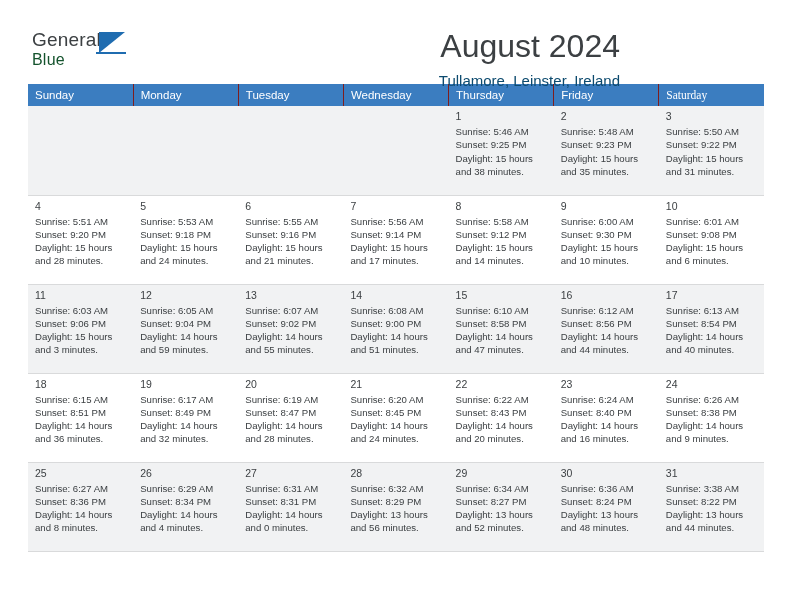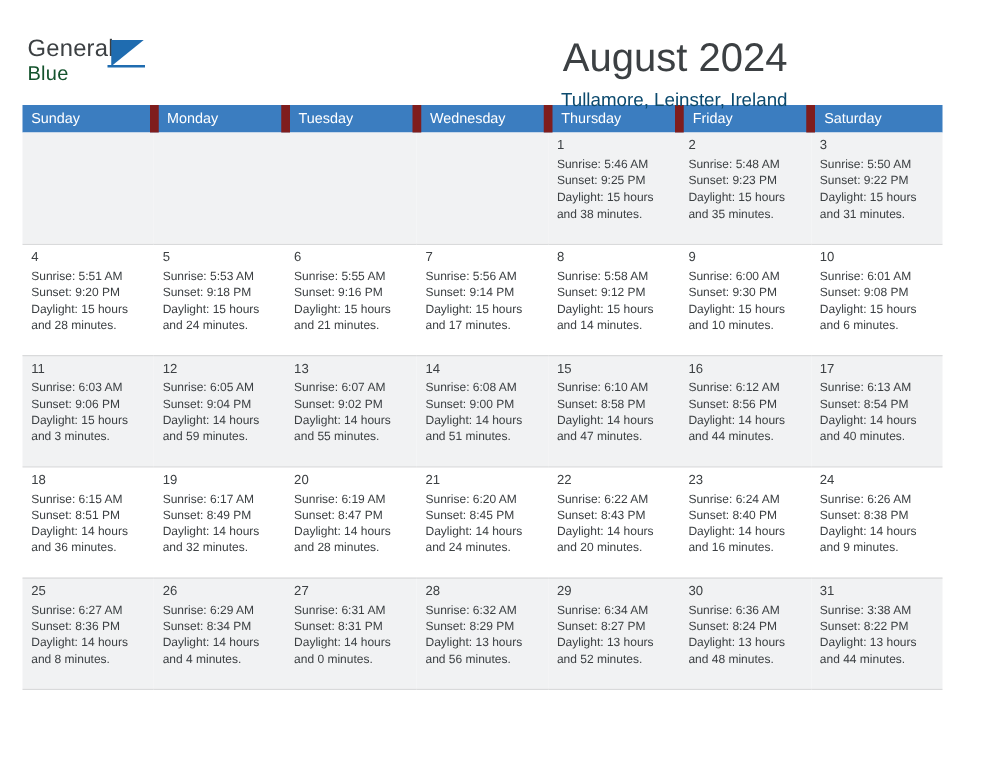--- a/index.html
+++ b/index.html
@@ -5,21 +5,21 @@
   * { box-sizing: border-box; }
   html, body {
     margin: 0; padding: 0;
     width: 792px; height: 612px;
     background: #ffffff;
     font-family: "Liberation Sans", sans-serif;
   }
   .page {
     position: relative;
     width: 648px; height: 612px;
-    padding: 0 18px;
+    padding: 0 28px;
   }
   
   .header {
     display: flex;
     align-items: flex-start;
     justify-content: space-between;
     padding-top: 30px;
     height: 74px;
   }
   .logo {
@@ -77,23 +77,23 @@
     margin-top: 10px;
   }
   table.cal th {
     background: #3b7dc0;
     color: #ffffff;
     font-size: 11.5px;
     font-weight: normal;
     text-align: left;
     padding: 5px 0 5px 7px;
     height: 22px;
-    border-right: 7px solid #7f1d1d;
-  }
-  table.cal th:last-child { border-right: none; }
+    border-right: 1px solid #7f1d1d;
+  }
+  table.cal th:last-child { border-right: none; font-family: Liberation Serif, serif; }
   table.cal td {
     vertical-align: top;
     height: 89px;
     padding: 4px 6px 4px 7px;
     border-bottom: 1px solid #d9dadb;
     font-size: 9.6px;
     color: #3c4043;
     line-height: 13.2px;
   }
   tr.shade td { background: #f1f2f3; }

